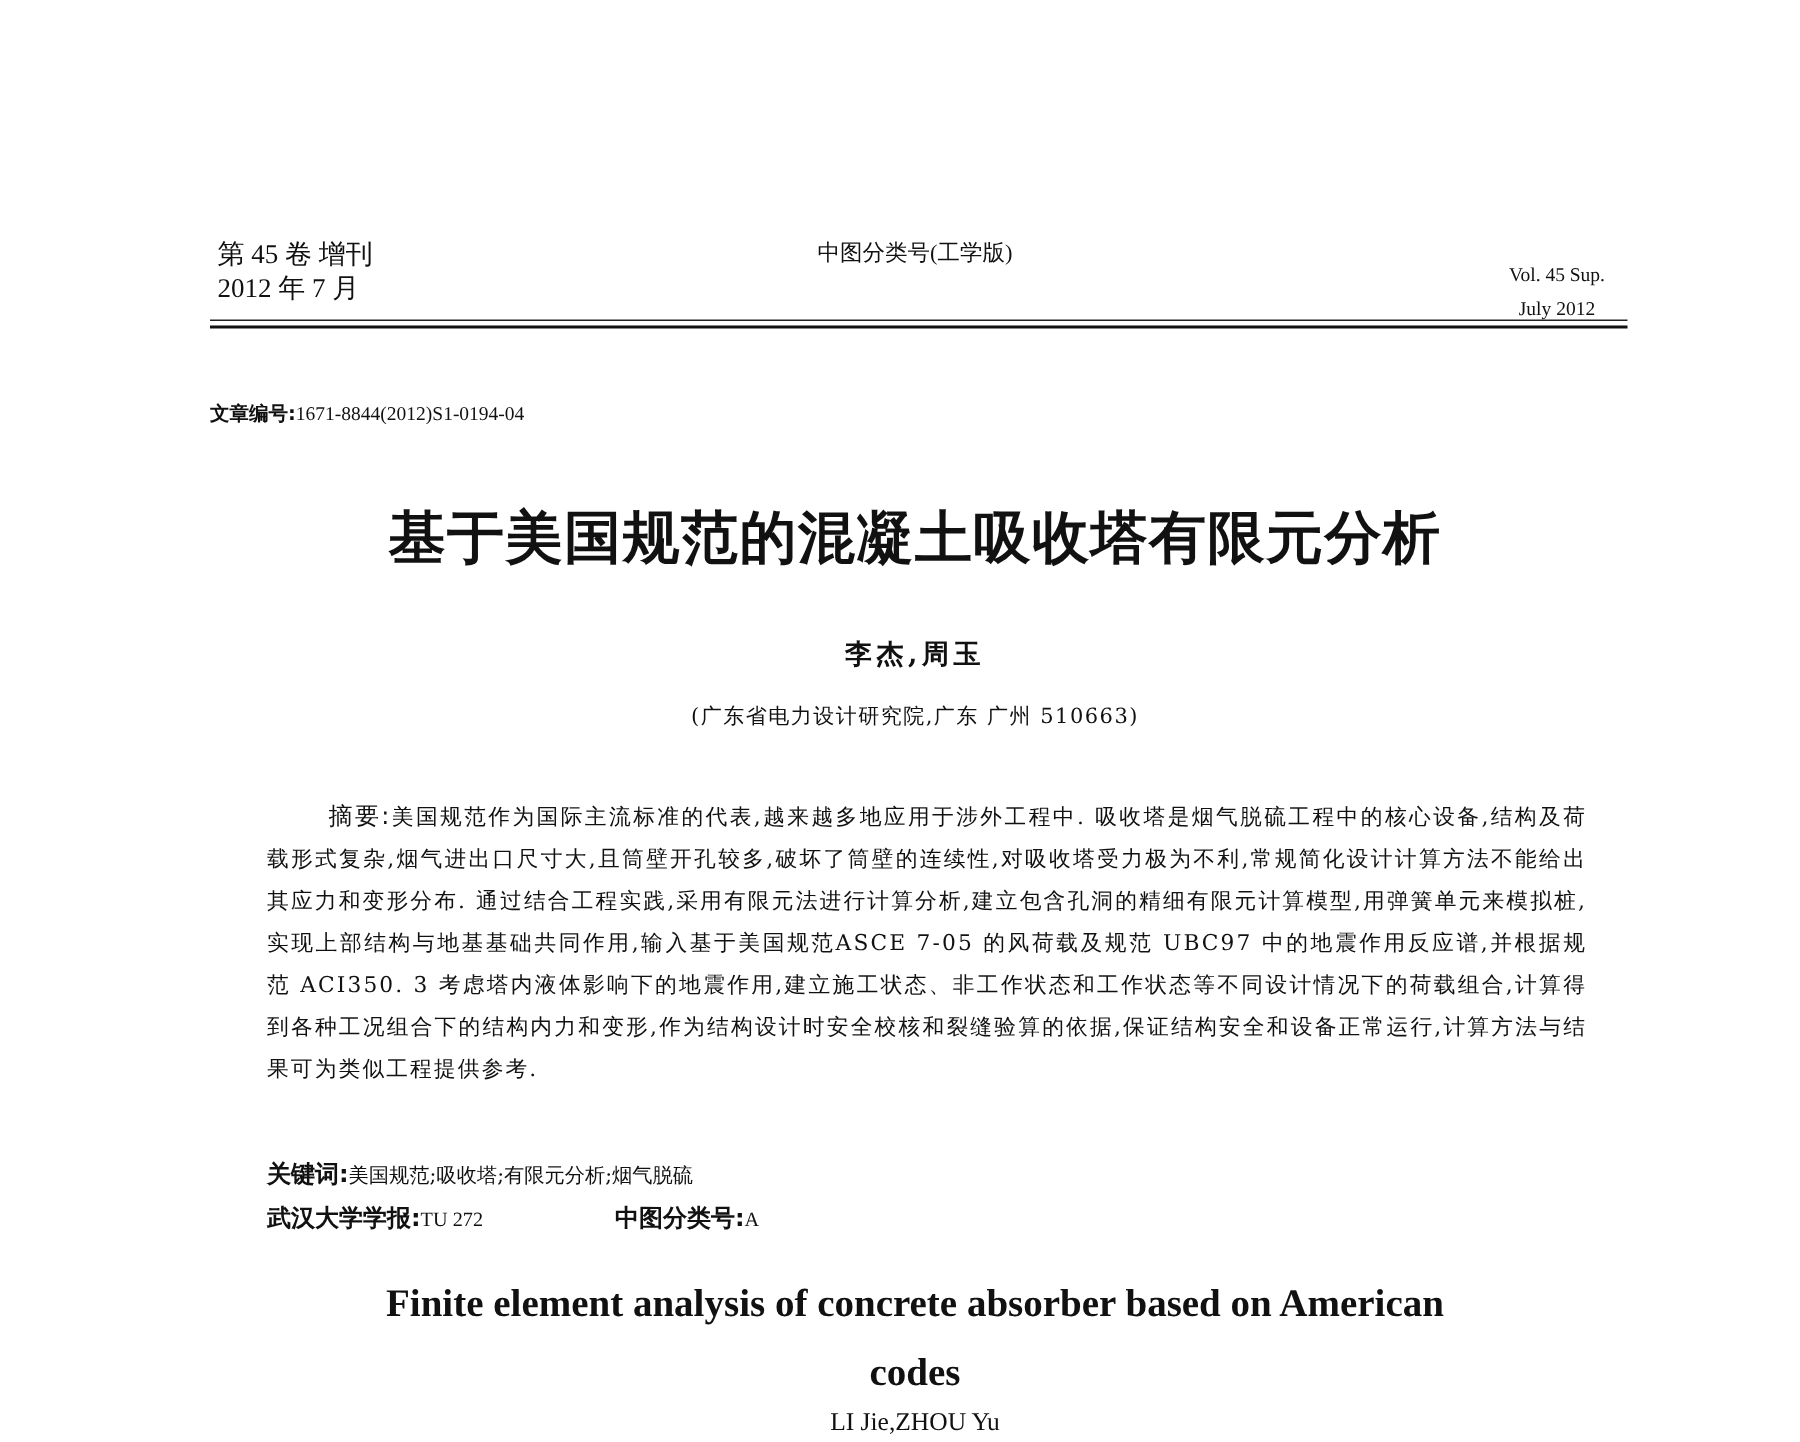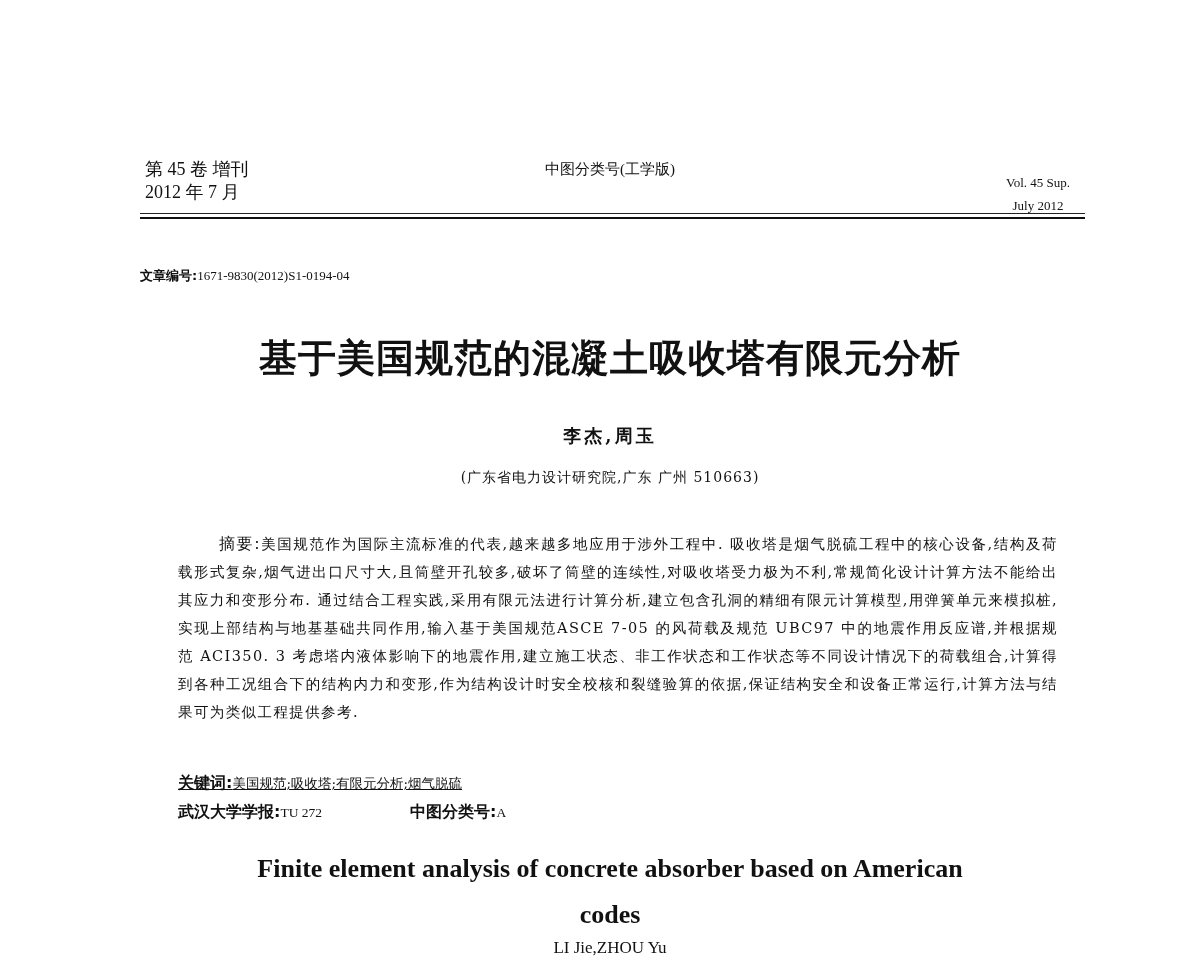--- a/index.html
+++ b/index.html
@@ -81,21 +81,20 @@
     }
     .abstract .lbl {
       font-weight: normal; font-size: 16px;
       font-family: "DejaVu Sans", sans-serif;
       margin-left: 41px;
     }
     .keywords {
       left: 178px; top: 773px;
       font-size: 13.5px;
       font-family: "DejaVu Serif", serif;
-      text-decoration: underline;
     }
     .keywords .lbl, .clc .lbl, .doc-code .lbl {
       font-weight: bold; font-size: 16px;
       font-family: "DejaVu Sans", sans-serif;
     }
     .clc {
       left: 178px; top: 802px;
       font-size: 13.5px;
       font-family: "Liberation Serif", "DejaVu Serif", serif;
     }
@@ -133,21 +132,21 @@
 
 <div class="abs hdr-right">
   <div>Vol. 45 Sup.</div>
   <div>July 2012</div>
 </div>
 
 <div class="abs rule-thin"></div>
 <div class="abs rule-thick"></div>
 
 <div class="abs article-no">
-  <span class="lbl">文章编号:</span><span>1671-9830(2012)S1-0194-04</span>
+  <span class="lbl">文章编号:</span><span>1671-8844(2012)S1-0194-04</span>
 </div>
 
 <div class="abs title-cn">基于美国规范的混凝土吸收塔有限元分析</div>
 
 <div class="abs authors-cn">李杰,周玉</div>
 
 <div class="abs affil-cn">(广东省电力设计研究院,广东 广州  510663)</div>
 
 <div class="abs abstract">
   <span class="lbl">摘要:</span><span>美国规范作为国际主流标准的代表,越来越多地应用于涉外工程中. 吸收塔是烟气脱硫工程中的核心设备,结构及荷载形式复杂,烟气进出口尺寸大,且筒壁开孔较多,破坏了筒壁的连续性,对吸收塔受力极为不利,常规简化设计计算方法不能给出其应力和变形分布. 通过结合工程实践,采用有限元法进行计算分析,建立包含孔洞的精细有限元计算模型,用弹簧单元来模拟桩,实现上部结构与地基基础共同作用,输入基于美国规范ASCE 7-05 的风荷载及规范 UBC97 中的地震作用反应谱,并根据规范 ACI350. 3 考虑塔内液体影响下的地震作用,建立施工状态、非工作状态和工作状态等不同设计情况下的荷载组合,计算得到各种工况组合下的结构内力和变形,作为结构设计时安全校核和裂缝验算的依据,保证结构安全和设备正常运行,计算方法与结果可为类似工程提供参考.</span>

